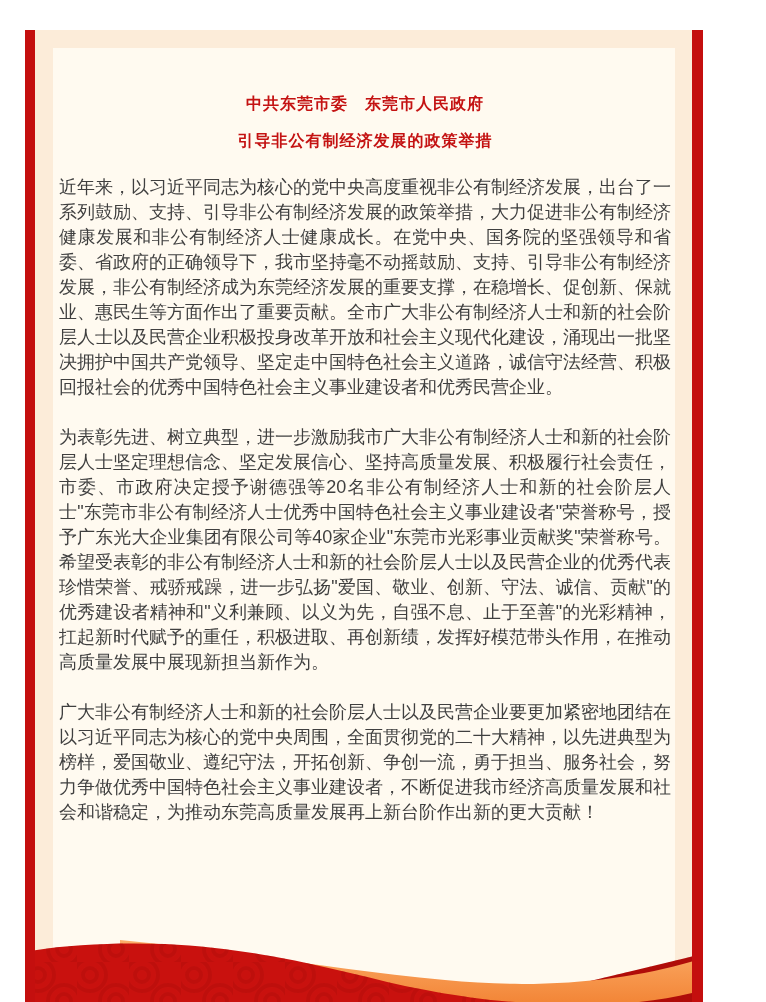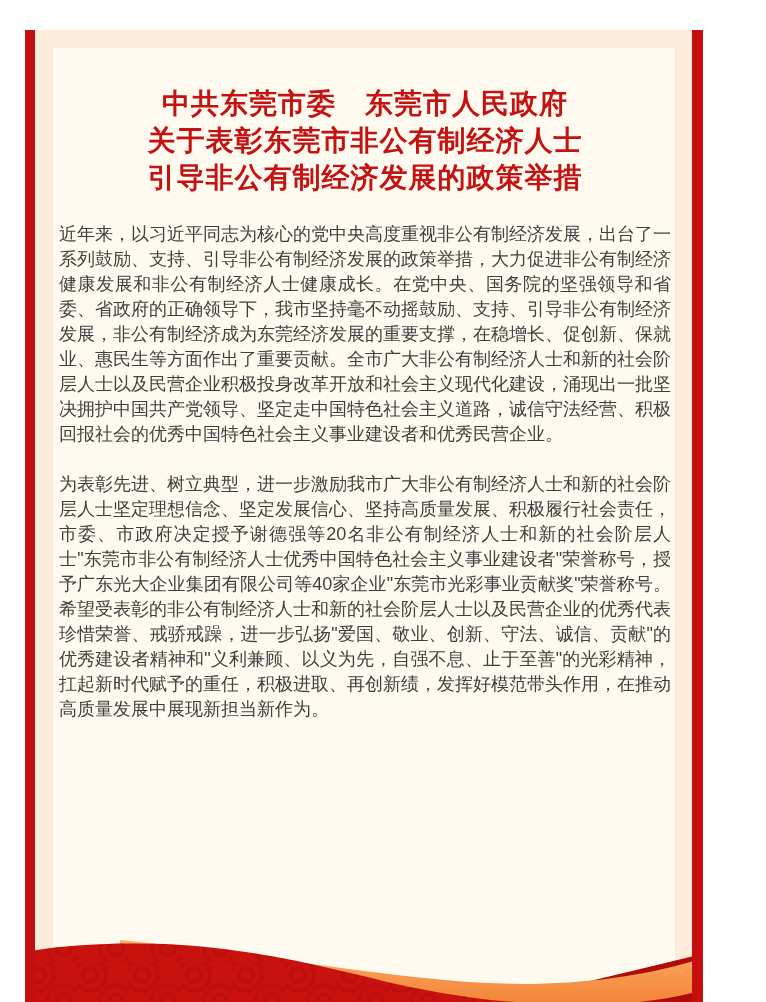--- a/index.html
+++ b/index.html
@@ -26,26 +26,26 @@
     background:#fffaf0;
   }
   .content {
     padding:37px 4px 0 6px;
   }
   .title-block { margin:0; }
   .title-line {
     margin:0;
     text-align:center;
     color:#c41212;
-    font-size:28px;
+    font-size:16px;
     font-weight:700;
     line-height:37px;
     letter-spacing:1px;
   }
-  .body-block { margin-top:26px; }
+  .body-block { margin-top:16px; }
   .body-paragraph {
     margin:0 0 25px 0;
     font-size:18px;
     line-height:25px;
     color:#3f3f3f;
     text-align:justify;
   }
   .wave {
     position:absolute;
     left:-10px; bottom:0;
@@ -54,26 +54,26 @@
   }
 </style>
 </head>
 <body>
 
 <div class="poster">
   <div class="card">
     <div class="content">
       <div class="title-block">
         <p class="title-line">中共东莞市委　东莞市人民政府</p>
-        <p class="title-line">关于表彰东莞市非公有制经济人士</p>
         <p class="title-line">引导非公有制经济发展的政策举措</p>
       </div>
       <div class="body-block">
         <p class="body-paragraph">近年来，以习近平同志为核心的党中央高度重视非公有制经济发展，出台了一系列鼓励、支持、引导非公有制经济发展的政策举措，大力促进非公有制经济健康发展和非公有制经济人士健康成长。在党中央、国务院的坚强领导和省委、省政府的正确领导下，我市坚持毫不动摇鼓励、支持、引导非公有制经济发展，非公有制经济成为东莞经济发展的重要支撑，在稳增长、促创新、保就业、惠民生等方面作出了重要贡献。全市广大非公有制经济人士和新的社会阶层人士以及民营企业积极投身改革开放和社会主义现代化建设，涌现出一批坚决拥护中国共产党领导、坚定走中国特色社会主义道路，诚信守法经营、积极回报社会的优秀中国特色社会主义事业建设者和优秀民营企业。</p>
         <p class="body-paragraph">为表彰先进、树立典型，进一步激励我市广大非公有制经济人士和新的社会阶层人士坚定理想信念、坚定发展信心、坚持高质量发展、积极履行社会责任，市委、市政府决定授予谢德强等20名非公有制经济人士和新的社会阶层人士"东莞市非公有制经济人士优秀中国特色社会主义事业建设者"荣誉称号，授予广东光大企业集团有限公司等40家企业"东莞市光彩事业贡献奖"荣誉称号。希望受表彰的非公有制经济人士和新的社会阶层人士以及民营企业的优秀代表珍惜荣誉、戒骄戒躁，进一步弘扬"爱国、敬业、创新、守法、诚信、贡献"的优秀建设者精神和"义利兼顾、以义为先，自强不息、止于至善"的光彩精神，扛起新时代赋予的重任，积极进取、再创新绩，发挥好模范带头作用，在推动高质量发展中展现新担当新作为。</p>
+        <p class="body-paragraph">广大非公有制经济人士和新的社会阶层人士以及民营企业要更加紧密地团结在以习近平同志为核心的党中央周围，全面贯彻党的二十大精神，以先进典型为榜样，爱国敬业、遵纪守法，开拓创新、争创一流，勇于担当、服务社会，努力争做优秀中国特色社会主义事业建设者，不断促进我市经济高质量发展和社会和谐稳定，为推动东莞高质量发展再上新台阶作出新的更大贡献！</p>
       </div>
     </div>
   </div>
 
   <svg class="wave" viewBox="0 0 678 92" preserveAspectRatio="none" xmlns="http://www.w3.org/2000/svg">
     <defs>
       <linearGradient id="orangeGrad" x1="0" y1="0" x2="0" y2="1">
         <stop offset="0" stop-color="#fcae6a"></stop>
         <stop offset="1" stop-color="#f28334"></stop>
       </linearGradient>

